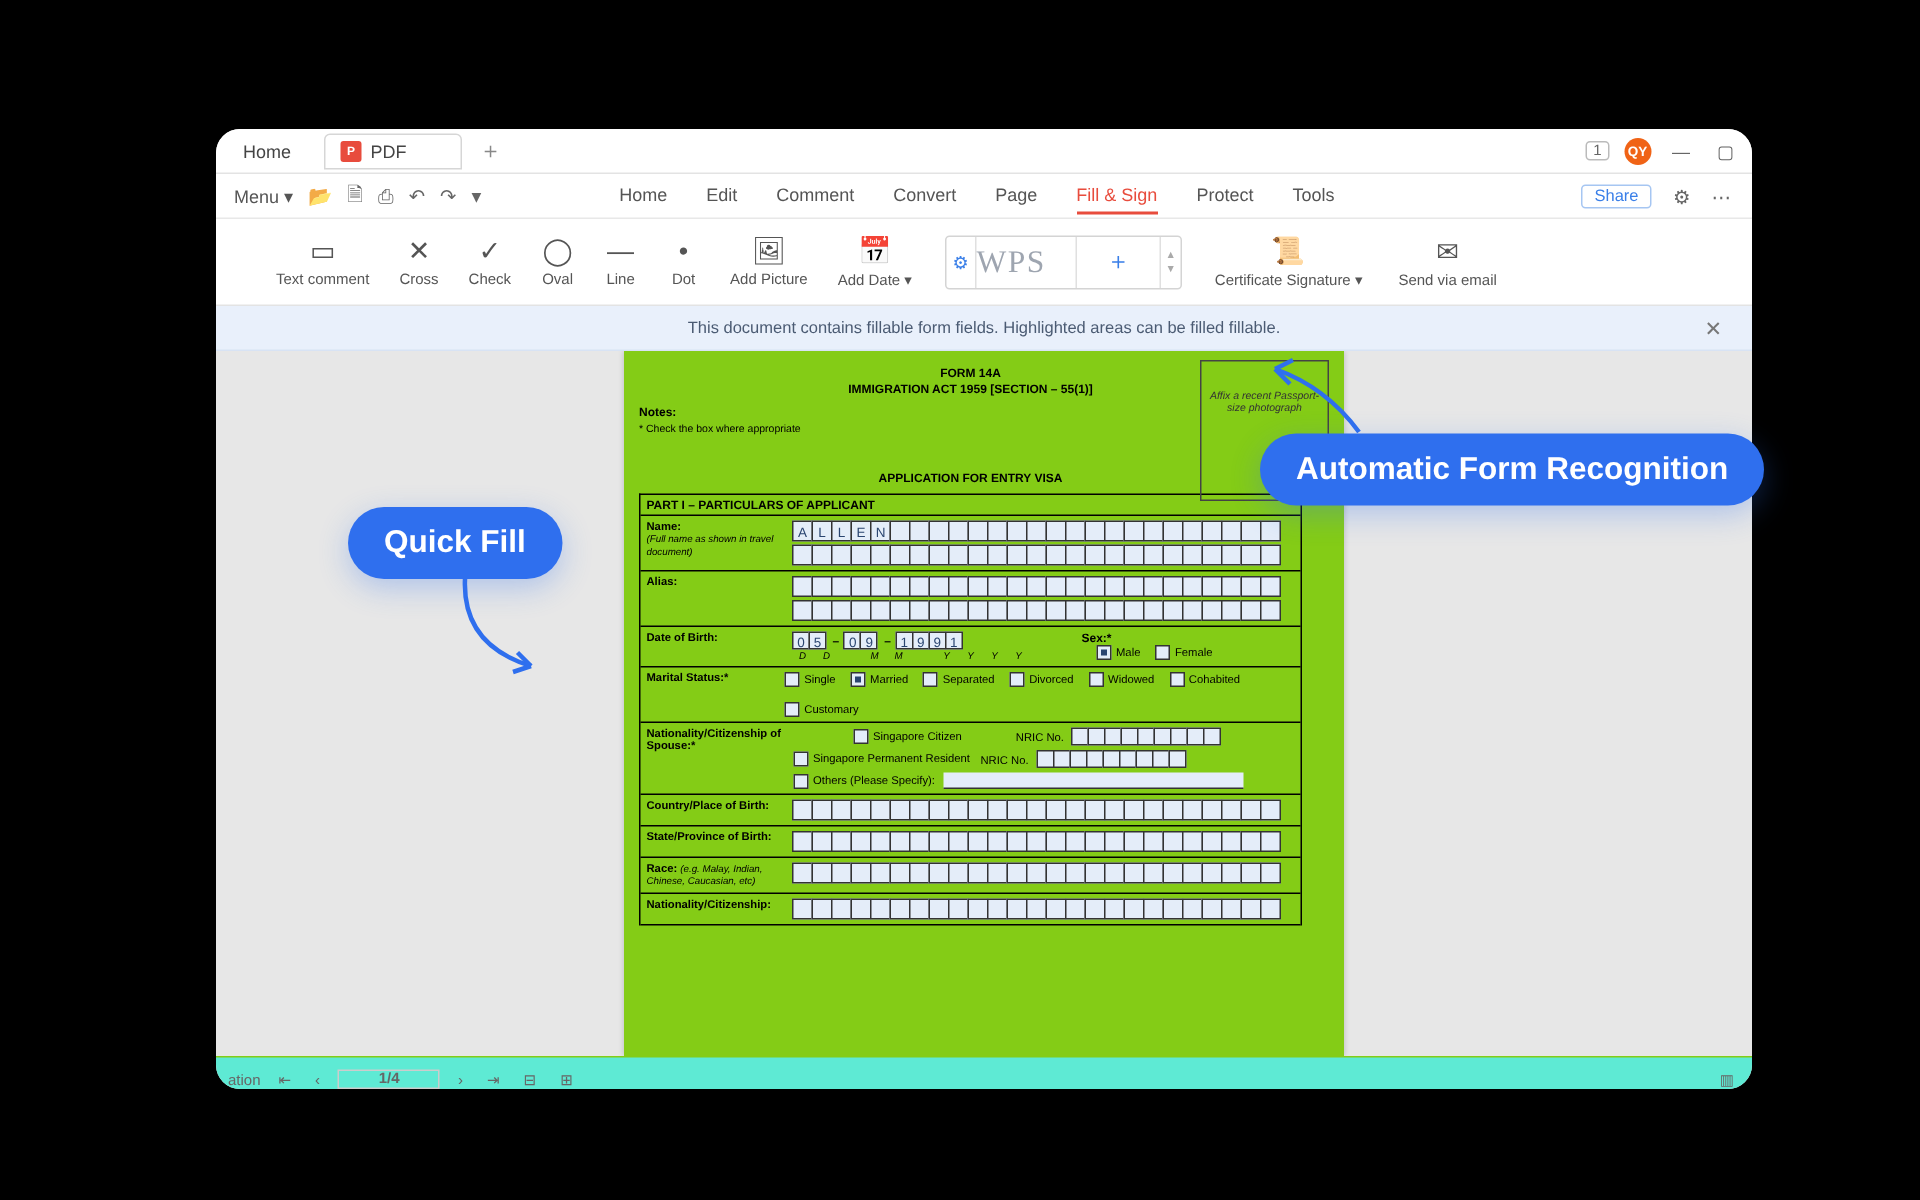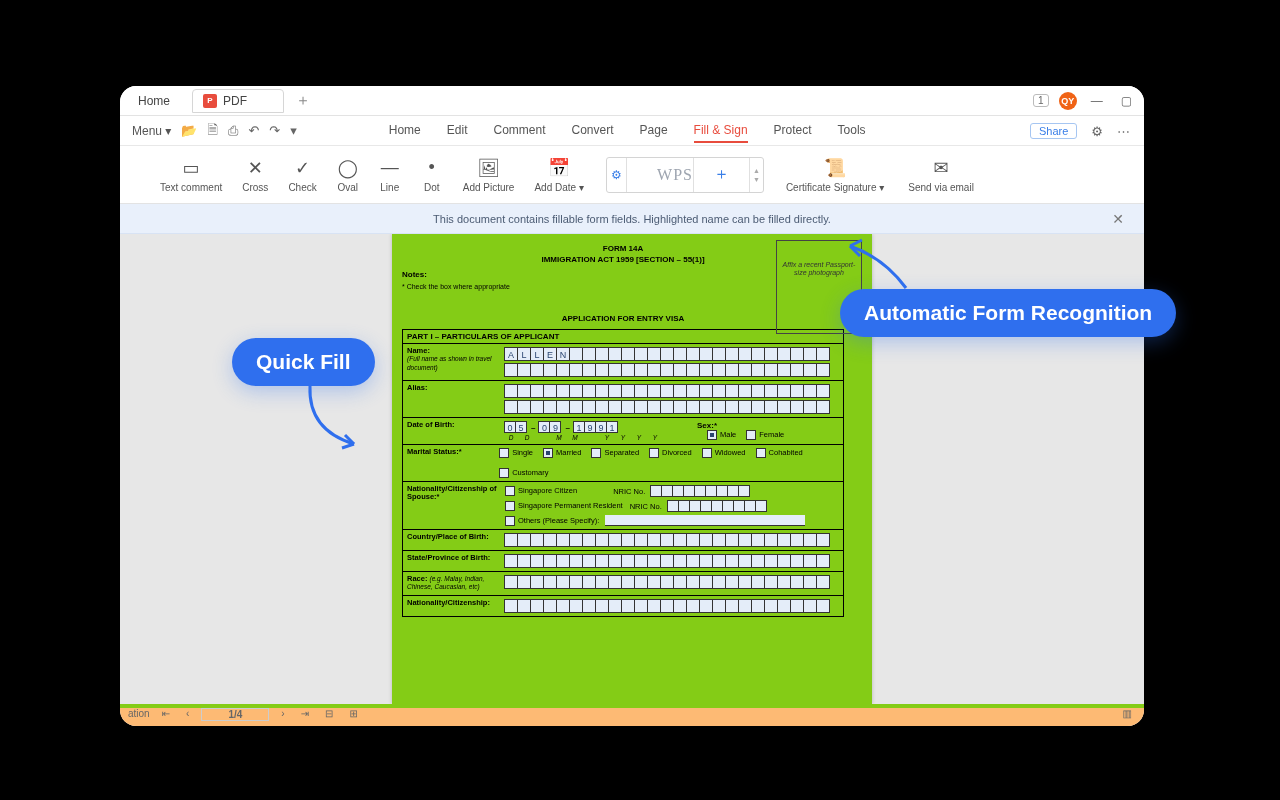--- a/index.html
+++ b/index.html
@@ -6,21 +6,21 @@
   body {
     background: #000;
     font-family: -apple-system, Segoe UI, sans-serif;
     width: 1280px;
     height: 800px;
     overflow: hidden;
     position: relative;
   }
   .app-window {
     position: absolute;
-    left: 120px;
+    left: 144px;
     top: 86px;
     width: 1024px;
     height: 640px;
     background: #f5f5f5;
     border-radius: 16px;
     overflow: hidden;
     box-shadow: 0 8px 40px rgba(0,0,0,0.4);
     display: flex;
     flex-direction: column;
   }
@@ -168,22 +168,22 @@
     justify-content: center;
     color: #3a7fe8;
     border-right: 1px solid #e0e0e0;
     height: 100%;
     font-size: 12px;
   }
   .sig-img {
     width: 66px;
     font-family: cursive;
     color: #9ea5b0;
-    text-align: right;
-    font-size: 16px;
+    text-align: left;
+    font-size: 21px;
     letter-spacing: 1px;
   }
   .sig-add {
     width: 56px;
     text-align: center;
     color: #3a7fe8;
     font-size: 16px;
     border-left: 1px solid #e0e0e0;
     height: 100%;
     display: flex;
@@ -276,24 +276,24 @@
   .dob-seg { display: flex; align-items: center; gap: 4px; }
   .dash { font-weight: bold; }
   .dob-lbl { display: flex; font-size: 6.5px; font-style: italic; gap: 4px; margin-top: 1px; }
   .dob-lbl span { width: 12px; text-align: center; }
   .chk { width: 10px; height: 10px; border: 1px solid #333; display: inline-block; vertical-align: middle; background: #e4edf9; margin-right: 3px; position: relative; }
   .chk.on::after { content: ''; position: absolute; inset: 2px; background: #2a4570; }
   .opts { display: flex; flex-wrap: wrap; gap: 10px; align-items: center; font-size: 7.5px; text-align: right; }
   
   .status {
     height: 22px;
-    background: #fdba74;
-    border-top: 4px solid #84cc16;
-    display: flex;
-    align-items: flex-start;
+    background: #5eead4;
+    border-top: 1px solid #84cc16;
+    display: flex;
+    align-items: flex-end;
     font-size: 10px;
     color: #666;
     padding: 0 8px;
     gap: 8px;
   }
   .nav-btn { padding: 0 4px; cursor: pointer; }
   .page-box { border: 1px solid #ccc; padding: 0 26px; font-size: 10px; font-weight: bold; }
   .status .right { margin-left: auto; display: flex; gap: 8px; align-items: center; }
   
   .pill {
@@ -405,21 +405,21 @@
       <div class="rib-icon">📜</div>
       <span>Certificate Signature ▾</span>
     </div>
     <div class="ribbon-item">
       <div class="rib-icon">✉</div>
       <span>Send via email</span>
     </div>
   </div>
 
   <div class="notice">
-    <span>This document contains fillable form fields. Highlighted name can be filled directly.</span>
+    <span>This document contains fillable form fields. Highlighted areas can be filled fillable.</span>
     <span class="close-x">✕</span>
   </div>
 
   <div class="doc-area">
     <div class="page">
       <div class="photo-box">Affix a recent Passport-size photograph</div>
       <div class="form-title">FORM 14A</div>
       <div class="form-sub">IMMIGRATION ACT 1959 [SECTION – 55(1)]</div>
       <div class="notes">Notes:</div>
       <div class="notes-line">* Check the box where appropriate</div>
@@ -604,21 +604,21 @@
               <span><span class="chk"></span>Widowed</span>
               <span><span class="chk"></span>Cohabited</span>
               <span><span class="chk"></span>Customary</span>
             </div>
         </div>
 
         <div class="row" style="flex-direction:column;gap:4px;">
           <div style="display:flex;gap:6px;">
             <div class="row-label">Nationality/Citizenship of Spouse:*</div>
             <div style="display:flex;flex-direction:column;gap:3px;font-size:7.5px;">
-              <div style="display:flex;align-items:center;gap:6px;">
+              <div style="display:flex;align-items:center;gap:6px;margin-left:40px;">
                 <span><span class="chk"></span><span>Singapore Citizen</span></span>
                 <span style="margin-left:30px;">NRIC No.</span>
                 <span class="boxes" id="nric1">
                     <div class="cell sm"></div>
                     <div class="cell sm"></div>
                     <div class="cell sm"></div>
                     <div class="cell sm"></div>
                     <div class="cell sm"></div>
                     <div class="cell sm"></div>
                     <div class="cell sm"></div>

